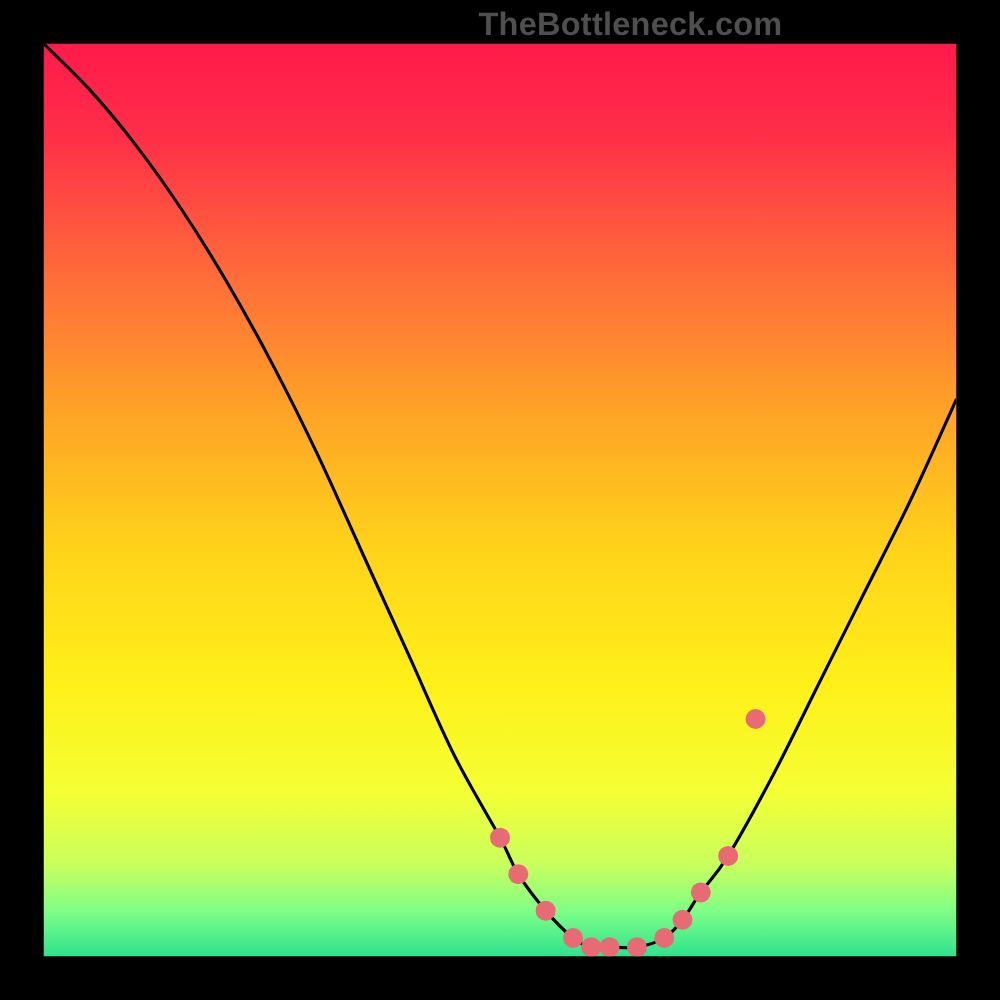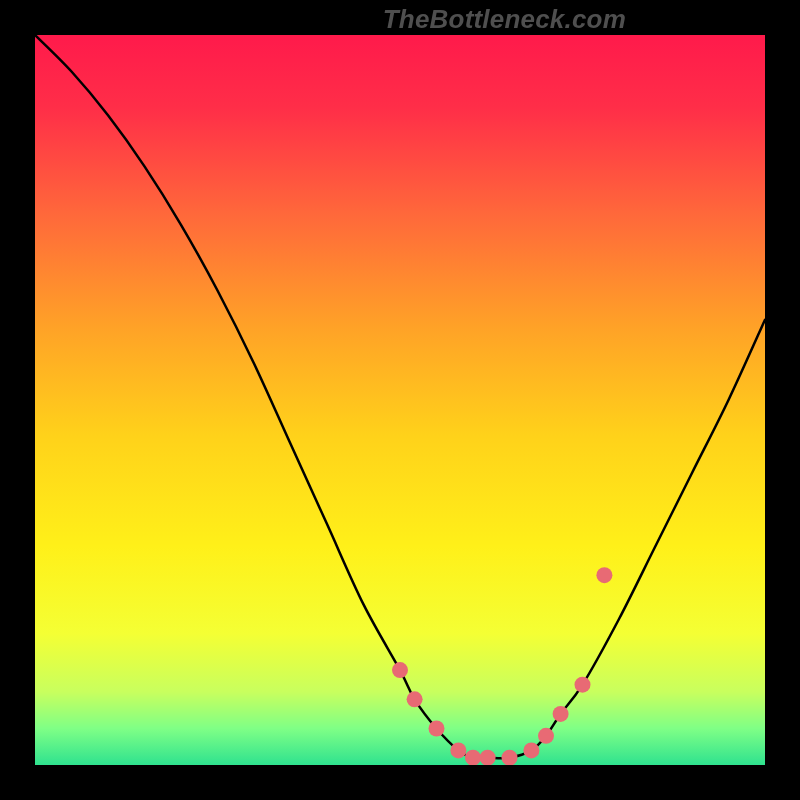--- a/index.html
+++ b/index.html
@@ -8,21 +8,20 @@
     width: 800px;
     height: 800px;
     background: #000;
     overflow: hidden;
     font-family: Arial, Helvetica, sans-serif;
   }
   .chart-container {
     position: relative;
     width: 636px;
     height: 800px;
-    font-style: italic;
   }
   .watermark {
     position: absolute;
     top: 4px;
     right: 10px;
     font-size: 26px;
     font-weight: 600;
     color: #4f4f4f;
     letter-spacing: 0.2px;
     z-index: 5;

